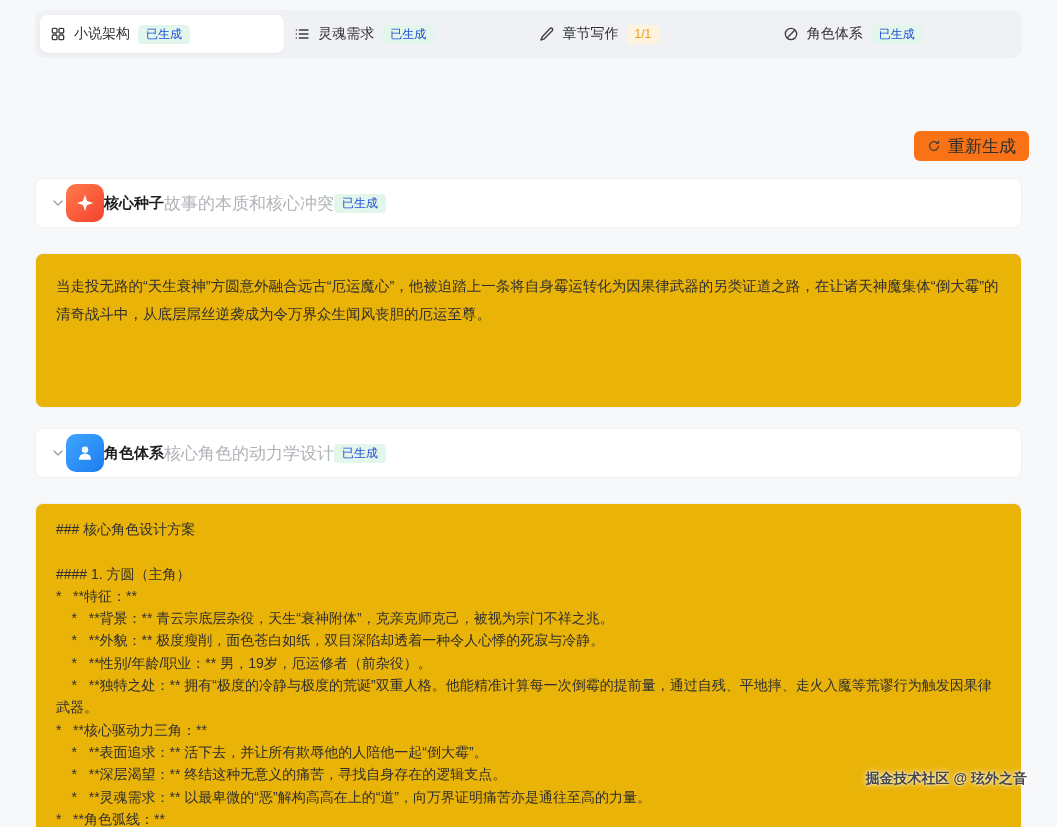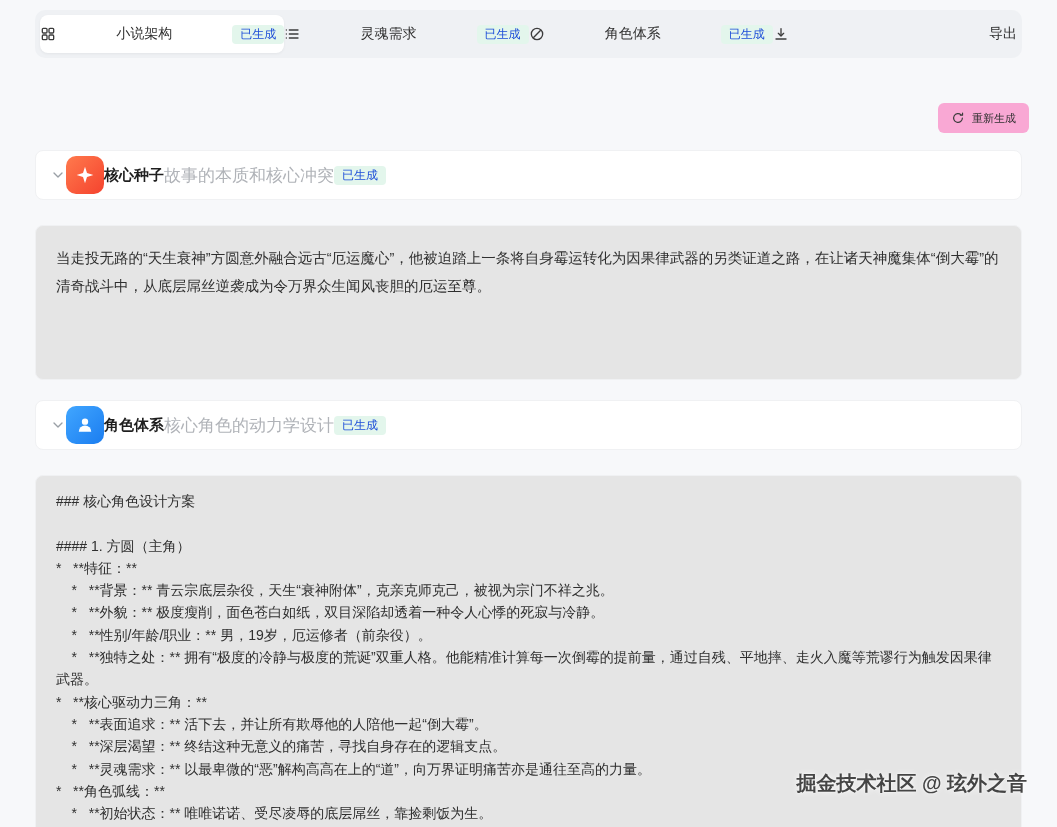--- a/index.html
+++ b/index.html
@@ -4,48 +4,48 @@
 <style>
   * { margin:0; padding:0; box-sizing:border-box; }
   html,body { width:1057px; height:827px; overflow:hidden; }
   body {
     background:#f7f8fa;
     font-family:"Liberation Sans","DejaVu Sans",sans-serif;
     color:#333; position:relative;
   }
   
   .toolbar { margin:10px 35px 0; height:48px; background:#eff1f4; border-radius:10px; padding:5px; display:flex; align-items:stretch; }
-  .tab { flex:1; display:flex; align-items:center; justify-content:space-between; gap:8px; font-size:14px; color:#2f2f2f; border-radius:8px; cursor:pointer; }
+  .tab { flex:1; display:flex; align-items:center; justify-content:flex-start; gap:8px; font-size:14px; color:#2f2f2f; border-radius:8px; cursor:pointer;padding-left:10px; }
   .tab.active { background:#fff; box-shadow:0 1px 3px rgba(0,0,0,.05); }
   .ticon { width:16px; height:16px; display:inline-flex; color:#3c3c3c; flex:none; }
   .ticon svg { width:100%; height:100%; }
   .badge { font-size:12px; padding:2px 8px; border-radius:4px; line-height:15px; white-space:nowrap; }
   .badge.green { background:#e3f6ec; color:#1d4ed8; }
   .badge.orange { background:#fdf3df; color:#ec9c22; }
   
   .regen-row { margin:45px 28px 0; display:flex; justify-content:flex-end; }
-  .regen-btn { display:inline-flex; align-items:center; gap:7px; height:30px; padding:0 13px; background:#f9a8d4; border:none; border-radius:6px; font-size:11px; color:#2f2f2f; cursor:pointer; font-family:inherit; }
+  .regen-btn { display:inline-flex; align-items:center; gap:7px; height:30px; padding:0 13px; background:#f97316; border:none; border-radius:6px; font-size:17px; color:#2f2f2f; cursor:pointer; font-family:inherit;margin-top:28px; }
   .regen-btn .ticon { width:14px; height:14px; }
   
   .card-header { margin:17px 35px 0; height:50px; background:#fff; border:1px solid #f0f1f3; border-radius:8px; display:flex; align-items:center; padding:0 14px; gap:0; }
   .chev { width:16px; height:16px; color:#9aa0a6; display:inline-flex; cursor:pointer; flex:none; }
   .chev svg { width:100%; height:100%; }
   .cicon { width:38px; height:38px; border-radius:10px; display:flex; align-items:center; justify-content:center; flex:none; }
   .cicon svg { width:20px; height:20px; }
   .cicon.orange { background:linear-gradient(135deg,#ff7a4d,#f5432e); }
   .cicon.blue  { background:linear-gradient(135deg,#41a6ff,#1b7df0); }
   .ctitle { font-size:15px; font-weight:bold; color:#1f1f1f; }
   .csub { font-size:17px; color:#b0b3b8; }
   
-  .content-box { margin:25px 35px 0; background:#e5e5e5; border:1px solid #f0f1f3; border-radius:8px; padding:18px 20px; font-size:14px; color:#2f2f2f; white-space:pre-wrap; word-break:break-all; }
+  .content-box { margin:25px 35px 0; background:#eab308; border:1px solid #f0f1f3; border-radius:8px; padding:18px 20px; font-size:14px; color:#2f2f2f; white-space:pre-wrap; word-break:break-all; }
   .content-box.seed { height:155px; line-height:28px; font-size:14.5px; overflow:hidden; }
   .content-box.chars { height:400px; line-height:22.3px; overflow:hidden; padding-top:14px; }
   .card2-header { margin-top:20px;text-align:right; }
   
-  .watermark { position:absolute; right:30px; top:770px; font-size:20px; font-weight:bold; color:#454545;
+  .watermark { position:absolute; right:30px; top:770px; font-size:14px; font-weight:bold; color:#454545;
     text-shadow:0 0 2px #fff, 0 0 6px rgba(255,255,255,.9); pointer-events:none; }
 </style>
 </head>
 <body>
 
 <div class="toolbar">
 
   <div class="tab active">
     <span class="ticon">
       <svg viewBox="0 0 24 24" fill="none" stroke="currentColor" stroke-width="2">
@@ -63,42 +63,41 @@
     <span class="ticon">
       <svg viewBox="0 0 24 24" fill="none" stroke="currentColor" stroke-width="2" stroke-linecap="round">
           <path d="M8 6h13M8 12h13M8 18h13"></path>
           <path d="M3.5 6h.01M3.5 12h.01M3.5 18h.01"></path>
         </svg>
     </span>
     <span>灵魂需求</span>
     <span class="badge green">已生成</span>
   </div>
 
+  <div class="tab">
+    <span class="ticon">
+      <svg viewBox="0 0 24 24" fill="none" stroke="currentColor" stroke-width="2" stroke-linecap="round" stroke-linejoin="round">
+          <path d="M17 3.5a2.3 2.3 0 0 1 3.2 3.2L7.5 19.4 3 21l1.6-4.5z"></path>
+        </svg>
+    </span>
+    <span>章节写作</span>
+    <span class="badge orange">1/1</span>
+  </div>
 
   <div class="tab">
     <span class="ticon">
       <svg viewBox="0 0 24 24" fill="none" stroke="currentColor" stroke-width="2">
           <circle cx="12" cy="12" r="8.5"></circle>
           <path d="M6.5 17.5 17.5 6.5"></path>
         </svg>
     </span>
     <span>角色体系</span>
     <span class="badge green">已生成</span>
   </div>
 
-  <div class="tab">
-    <span class="ticon">
-      <svg viewBox="0 0 24 24" fill="none" stroke="currentColor" stroke-width="2" stroke-linecap="round" stroke-linejoin="round">
-          <path d="M12 4v10"></path>
-          <path d="m8 11 4 4 4-4"></path>
-          <path d="M4.5 19.5h15"></path>
-        </svg>
-    </span>
-    <span>导出</span>
-  </div>
 
 </div>
 
 <div class="regen-row">
   <button class="regen-btn">
     <span class="ticon">
       <svg viewBox="0 0 24 24" fill="none" stroke="currentColor" stroke-width="2" stroke-linecap="round" stroke-linejoin="round">
           <path d="M19.5 12a7.5 7.5 0 1 1-2.2-5.3"></path>
           <path d="M19.8 3.5v3.7h-3.7"></path>
         </svg>

